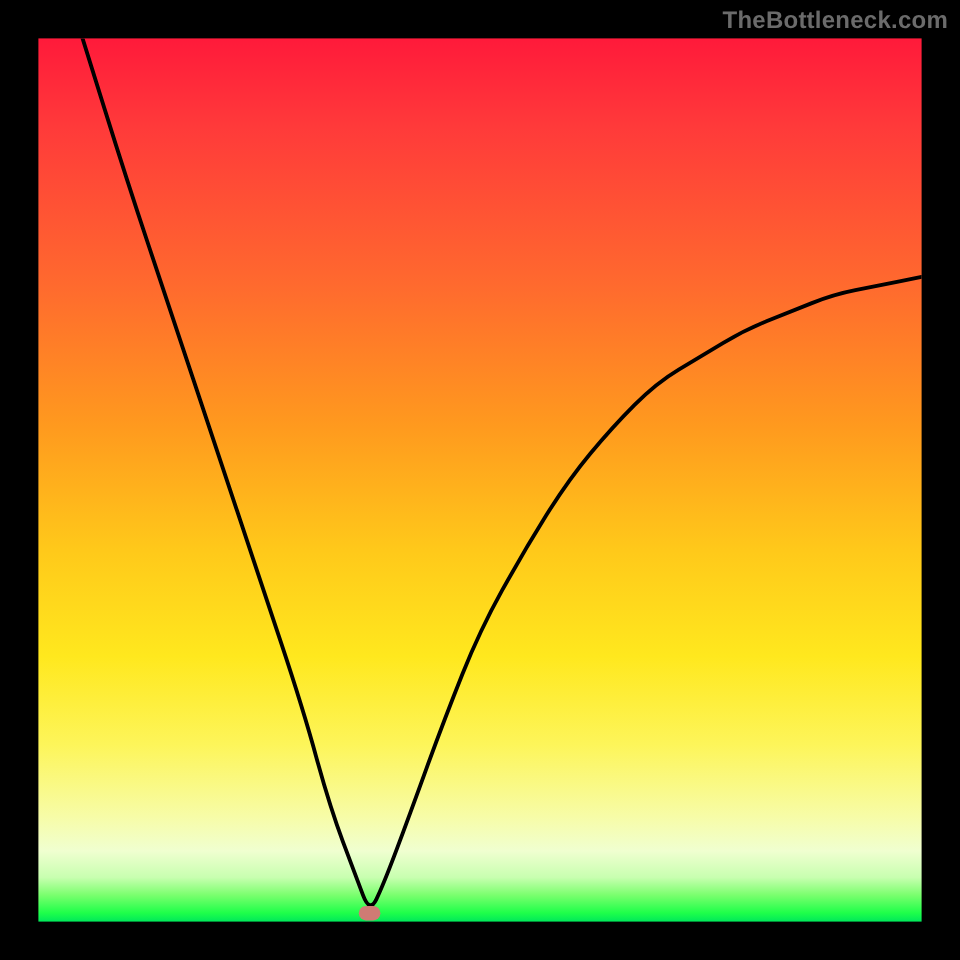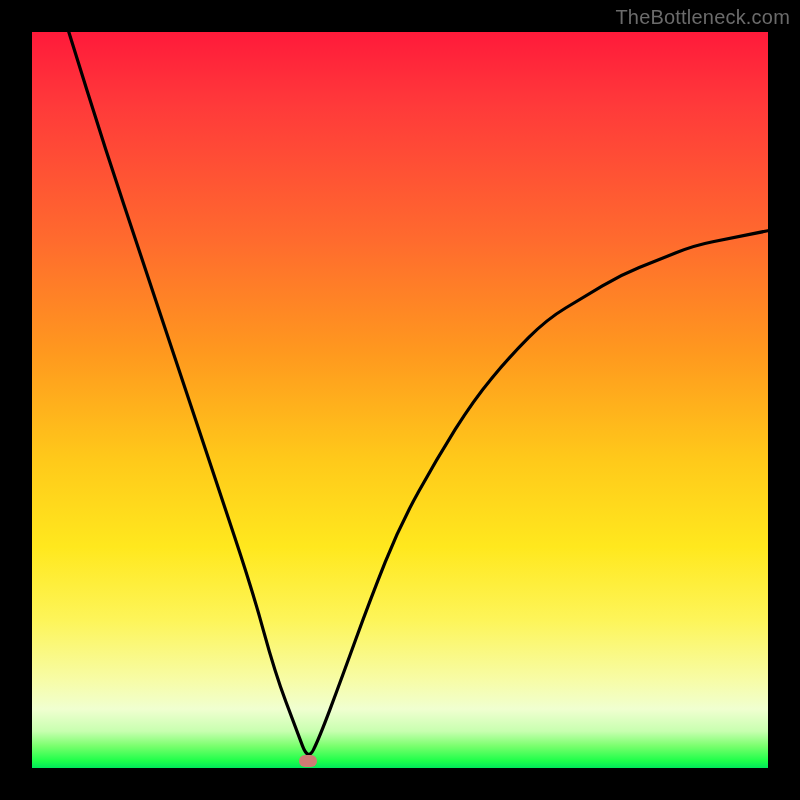--- a/index.html
+++ b/index.html
@@ -39,21 +39,21 @@
       #1fff4a 99%,
       #00e85a 100%
     );
   }
   .watermark {
     position: absolute;
     top: 6px;
     right: 10px;
     color: #6b6b6b;
     font-size: 20px;
-    font-weight: 400;
+    font-weight: 700;
     letter-spacing: 0.2px;
   }
   svg.curve {
     position: absolute;
     left: 0;
     top: 0;
     width: 736px;
     height: 736px;
   }
   .marker {

